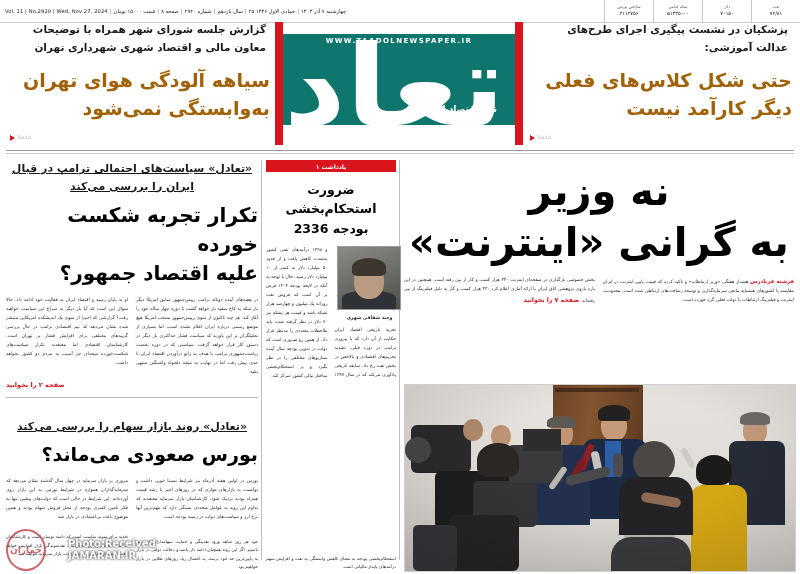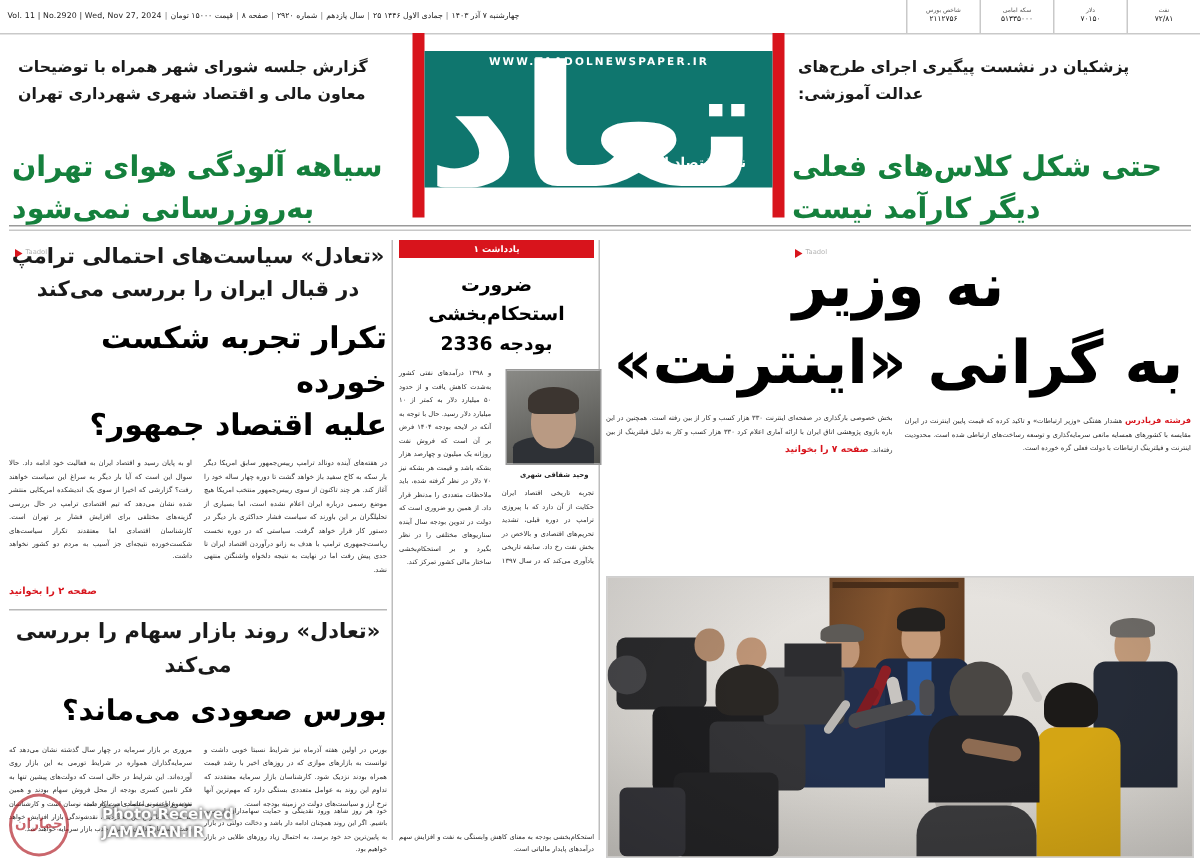--- a/index.html
+++ b/index.html
@@ -55,50 +55,51 @@
   .mast-url{
     position:absolute;top:3px;left:0;width:232px;text-align:center;
     font-size:7px;color:#fff;letter-spacing:1.4px;font-weight:700;direction:ltr;
   }
 
   
   .red-sliver-l{position:absolute;top:22px;left:275px;width:8px;height:123px;background:#d8141c;}
   .red-sliver-r{position:absolute;top:22px;left:515px;width:8px;height:123px;background:#d8141c;}
 
   
-  .teaser{position:absolute;top:36px;text-align:left;}
+  .teaser{position:absolute;top:20px;text-align:right;}
   .teaser.left{left:8px;width:262px;}
   .teaser.right{left:528px;width:264px;}
   .teaser .kicker{
     font-size:10.5px;line-height:1.75;color:#1a1a1a;font-weight:600;
     padding:0 4px;
   }
   .teaser .big{
-    margin-top:24px;font-size:19px;line-height:1.5;font-weight:800;color:#15803d;
+    margin-top:9px;font-size:19px;line-height:1.5;font-weight:800;color:#a16207;
   }
   .teaser .playmark{
     position:absolute;bottom:-18px;display:flex;align-items:center;gap:2px;
     font-size:4.5px;color:#b5b5b5;direction:ltr;
   }
   .teaser.left .playmark{left:2px;}
   .teaser.right .playmark{left:2px;}
   .tri{width:0;height:0;border-top:3px solid transparent;border-bottom:3px solid transparent;border-left:5px solid #d8141c;}
 
   
   .hr-main{position:absolute;top:150px;left:6px;width:788px;height:1px;background:#9a9a9a;}
   .hr-main2{position:absolute;top:153px;left:6px;width:788px;height:1px;background:#c8c8c8;}
 
   
   .vrule{position:absolute;width:1px;background:#bdbdbd;}
 
   
   .col-left{position:absolute;top:160px;left:6px;width:252px;}
   .story-kicker{
-    font-size:14px;color:#1a1a1a;font-weight:600;text-align:center;
+    font-size:11px;color:#1a1a1a;font-weight:600;text-align:center;
     line-height:1.6;
+    text-decoration:underline;
   }
   .story-title{
     margin-top:6px;font-size:20px;line-height:1.45;font-weight:800;
     color:#000;
   }
   .story-title.sm{font-size:19px;}
   .body-cols{
     margin-top:8px;column-count:2;column-gap:8px;
     font-size:4.6px;line-height:1.95;text-align:justify;color:#2a2a2a;
   }
@@ -245,21 +246,21 @@
   <div class="masthead">
     <div class="mast-url">WWW.TAADOLNEWSPAPER.IR</div>
     <div class="mast-word">تعادل</div>
     <div class="mast-sub">نیاز اقتصاد ایران</div>
   </div>
 
   <div class="teaser left">
     <div class="kicker">گزارش جلسه شورای شهر همراه با توضیحات معاون مالی و اقتصاد شهری شهرداری تهران</div>
     <div class="big">
       <div>سیاهه آلودگی هوای تهران</div>
-      <div>به‌روزرسانی نمی‌شود</div>
+      <div>به‌وابستگی نمی‌شود</div>
     </div>
     <div class="playmark">
       <span class="tri"></span>
       <span>Taadol</span>
     </div>
   </div>
 
   <div class="teaser right">
     <div class="kicker">پزشکیان در نشست پیگیری اجرای طرح‌های عدالت آموزشی:</div>
     <div class="big">
@@ -288,21 +289,21 @@
       </div>
       <div class="body-cols">
         <p>در هفته‌های آینده دونالد ترامپ رییس‌جمهور سابق امریکا دیگر بار سکه به کاخ سفید باز خواهد گشت تا دوره چهار ساله خود را آغاز کند. هر چند تاکنون از سوی رییس‌جمهور منتخب امریکا هیچ موضع رسمی درباره ایران اعلام نشده است، اما بسیاری از تحلیلگران بر این باورند که سیاست فشار حداکثری بار دیگر در دستور کار قرار خواهد گرفت. سیاستی که در دوره نخست ریاست‌جمهوری ترامپ با هدف به زانو درآوردن اقتصاد ایران تا حدی پیش رفت اما در نهایت به نتیجه دلخواه واشنگتن منتهی نشد.</p>
         <p>او به پایان رسید و اقتصاد ایران به فعالیت خود ادامه داد. حالا سوال این است که آیا بار دیگر به سراغ این سیاست خواهند رفت؟ گزارشی که اخیرا از سوی یک اندیشکده امریکایی منتشر شده نشان می‌دهد که تیم اقتصادی ترامپ در حال بررسی گزینه‌های مختلفی برای افزایش فشار بر تهران است. کارشناسان اقتصادی اما معتقدند تکرار سیاست‌های شکست‌خورده نتیجه‌ای جز آسیب به مردم دو کشور نخواهد داشت.</p>
       </div>
       <span class="readmore">صفحه ۲ را بخوانید</span>
     </div>
 
     <div class="hr-thin"></div>
 
-    <div style="margin-top:3px;">
+    <div style="margin-top:20px;">
       <div class="story-kicker">«تعادل» روند بازار سهام را بررسی می‌کند</div>
       <div class="story-title sm">بورس صعودی می‌ماند؟</div>
       <div class="body-cols">
         <p>بورس در اولین هفته آذرماه نیز شرایط نسبتا خوبی داشت و توانست به بازارهای موازی که در روزهای اخیر با رشد قیمت همراه بودند نزدیک شود. کارشناسان بازار سرمایه معتقدند که تداوم این روند به عوامل متعددی بستگی دارد که مهم‌ترین آنها نرخ ارز و سیاست‌های دولت در زمینه بودجه است.</p>
         <p>مروری بر بازار سرمایه در چهار سال گذشته نشان می‌دهد که سرمایه‌گذاران همواره در شرایط تورمی به این بازار روی آورده‌اند. این شرایط در حالی است که دولت‌های پیشین تنها به فکر تامین کسری بودجه از محل فروش سهام بودند و همین موضوع باعث بی‌اعتمادی در بازار شد.</p>
       </div>
     </div>
   </div>
 
   <div class="bottom-strip">

